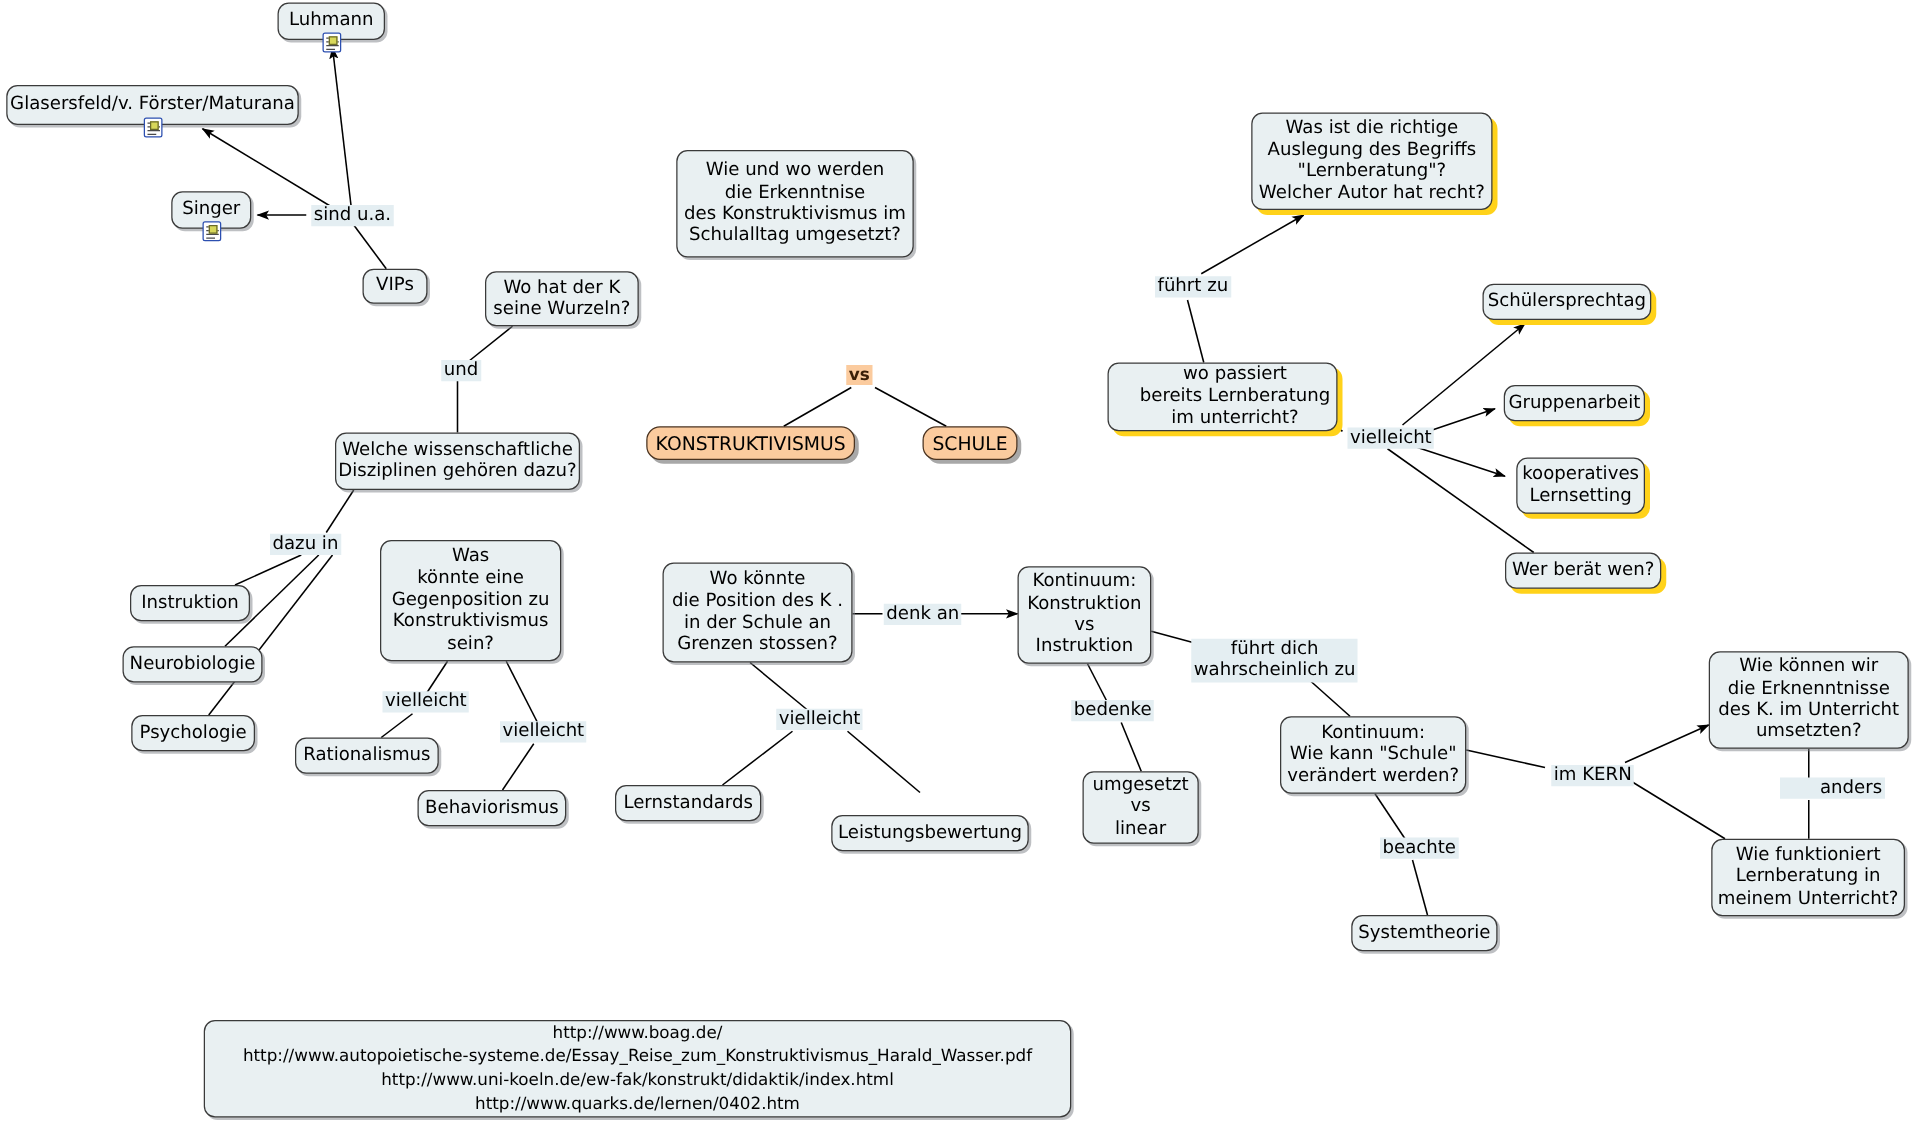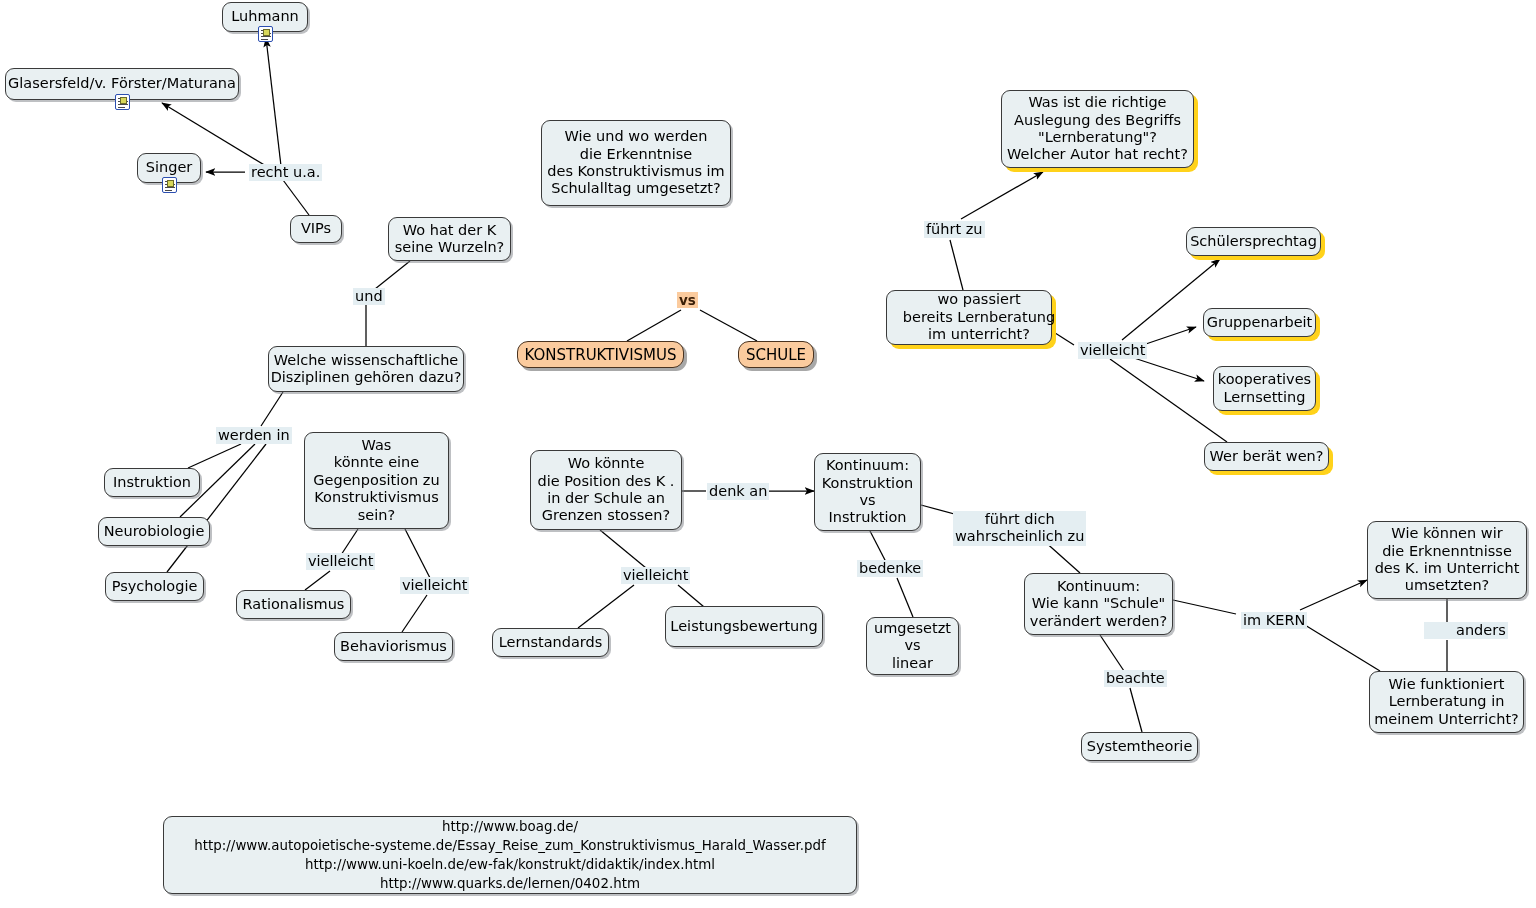--- a/index.html
+++ b/index.html
@@ -174,60 +174,60 @@
 sein?</div>
       <div class="node plain" style="left: 236px; top: 590px; width: 115px; height: 29px;">Rationalismus</div>
       <div class="node plain" style="left: 334px; top: 632px; width: 119px; height: 29px;">Behaviorismus</div>
       <div class="node orange" style="left: 517px; top: 341px; width: 167px; height: 27px;">KONSTRUKTIVISMUS</div>
       <div class="node orange" style="left: 738px; top: 341px; width: 76px; height: 27px;">SCHULE</div>
       <div class="node plain" style="left: 530px; top: 450px; width: 152px; height: 80px;">Wo könnte
 die Position des K .
 in der Schule an
 Grenzen stossen?</div>
       <div class="node plain" style="left: 492px; top: 628px; width: 117px; height: 29px;">Lernstandards</div>
-      <div class="node plain" style="left: 665px; top: 606px; width: 158px; height: 41px;">Leistungsbewertung</div>
+      <div class="node plain" style="left: 665px; top: 652px; width: 158px; height: 29px;">Leistungsbewertung</div>
       <div class="node plain" style="left: 814px; top: 453px; width: 107px; height: 78px;">Kontinuum:
 Konstruktion
 vs
 Instruktion</div>
       <div class="node plain" style="left: 866px; top: 617px; width: 93px; height: 58px;">umgesetzt
 vs
 linear</div>
       <div class="node plain" style="left: 1024px; top: 573px; width: 149px; height: 62px;">Kontinuum:
 Wie kann "Schule"
 verändert werden?</div>
       <div class="node plain" style="left: 1081px; top: 732px; width: 117px; height: 29px;">Systemtheorie</div>
       <div class="node gold" style="left: 1001px; top: 90px; width: 193px; height: 78px;">Was ist die richtige
 Auslegung des Begriffs
 "Lernberatung"?
 Welcher Autor hat recht?</div>
-      <div class="node gold" style="left: 886px; top: 290px; width: 166px; height: 55px; padding-left: 28px;">wo passiert
+      <div class="node gold" style="left: 886px; top: 290px; width: 184px; height: 55px; padding-left: 28px;">wo passiert
 bereits Lernberatung
 im unterricht?</div>
       <div class="node gold" style="left: 1186px; top: 227px; width: 135px; height: 29px;">Schülersprechtag</div>
       <div class="node gold" style="left: 1203px; top: 308px; width: 113px; height: 29px;">Gruppenarbeit</div>
       <div class="node gold" style="left: 1213px; top: 366px; width: 103px; height: 45px;">kooperatives
 Lernsetting</div>
       <div class="node gold" style="left: 1204px; top: 442px; width: 125px; height: 29px;">Wer berät wen?</div>
       <div class="node plain" style="left: 1367px; top: 521px; width: 160px; height: 78px;">Wie können wir
 die Erknenntnisse
 des K. im Unterricht
 umsetzten?</div>
       <div class="node plain" style="left: 1369px; top: 671px; width: 155px; height: 62px;">Wie funktioniert
 Lernberatung in
 meinem Unterricht?</div>
       <div class="node urls" style="left: 163px; top: 816px; width: 694px; height: 78px;">http://www.boag.de/
 http://www.autopoietische-systeme.de/Essay_Reise_zum_Konstruktivismus_Harald_Wasser.pdf
 http://www.uni-koeln.de/ew-fak/konstrukt/didaktik/index.html
 http://www.quarks.de/lernen/0402.htm</div>
     </div>
   <div id="labels-layer">
-      <div class="linklabel" style="left: 249px; top: 164px;">recht u.a.</div>
+      <div class="linklabel" style="left: 249px; top: 164px;">sind u.a.</div>
       <div class="linklabel" style="left: 353px; top: 288px;">und</div>
-      <div class="linklabel" style="left: 216px; top: 427px;">werden in</div>
+      <div class="linklabel" style="left: 216px; top: 427px;">dazu in</div>
       <div class="linklabel" style="left: 306px; top: 553px;">vielleicht</div>
       <div class="linklabel" style="left: 400px; top: 577px;">vielleicht</div>
       <div class="linklabel orangebg" style="left: 677px; top: 292px;">vs</div>
       <div class="linklabel" style="left: 621px; top: 567px;">vielleicht</div>
       <div class="linklabel" style="left: 707px; top: 483px;">denk an</div>
       <div class="linklabel" style="left: 857px; top: 560px;">bedenke</div>
       <div class="linklabel" style="left: 924px; top: 221px;">führt zu</div>
       <div class="linklabel" style="left: 1078px; top: 342px;">vielleicht</div>
       <div class="linklabel" style="left: 953px; top: 511px;">führt dich
 wahrscheinlich zu</div>

